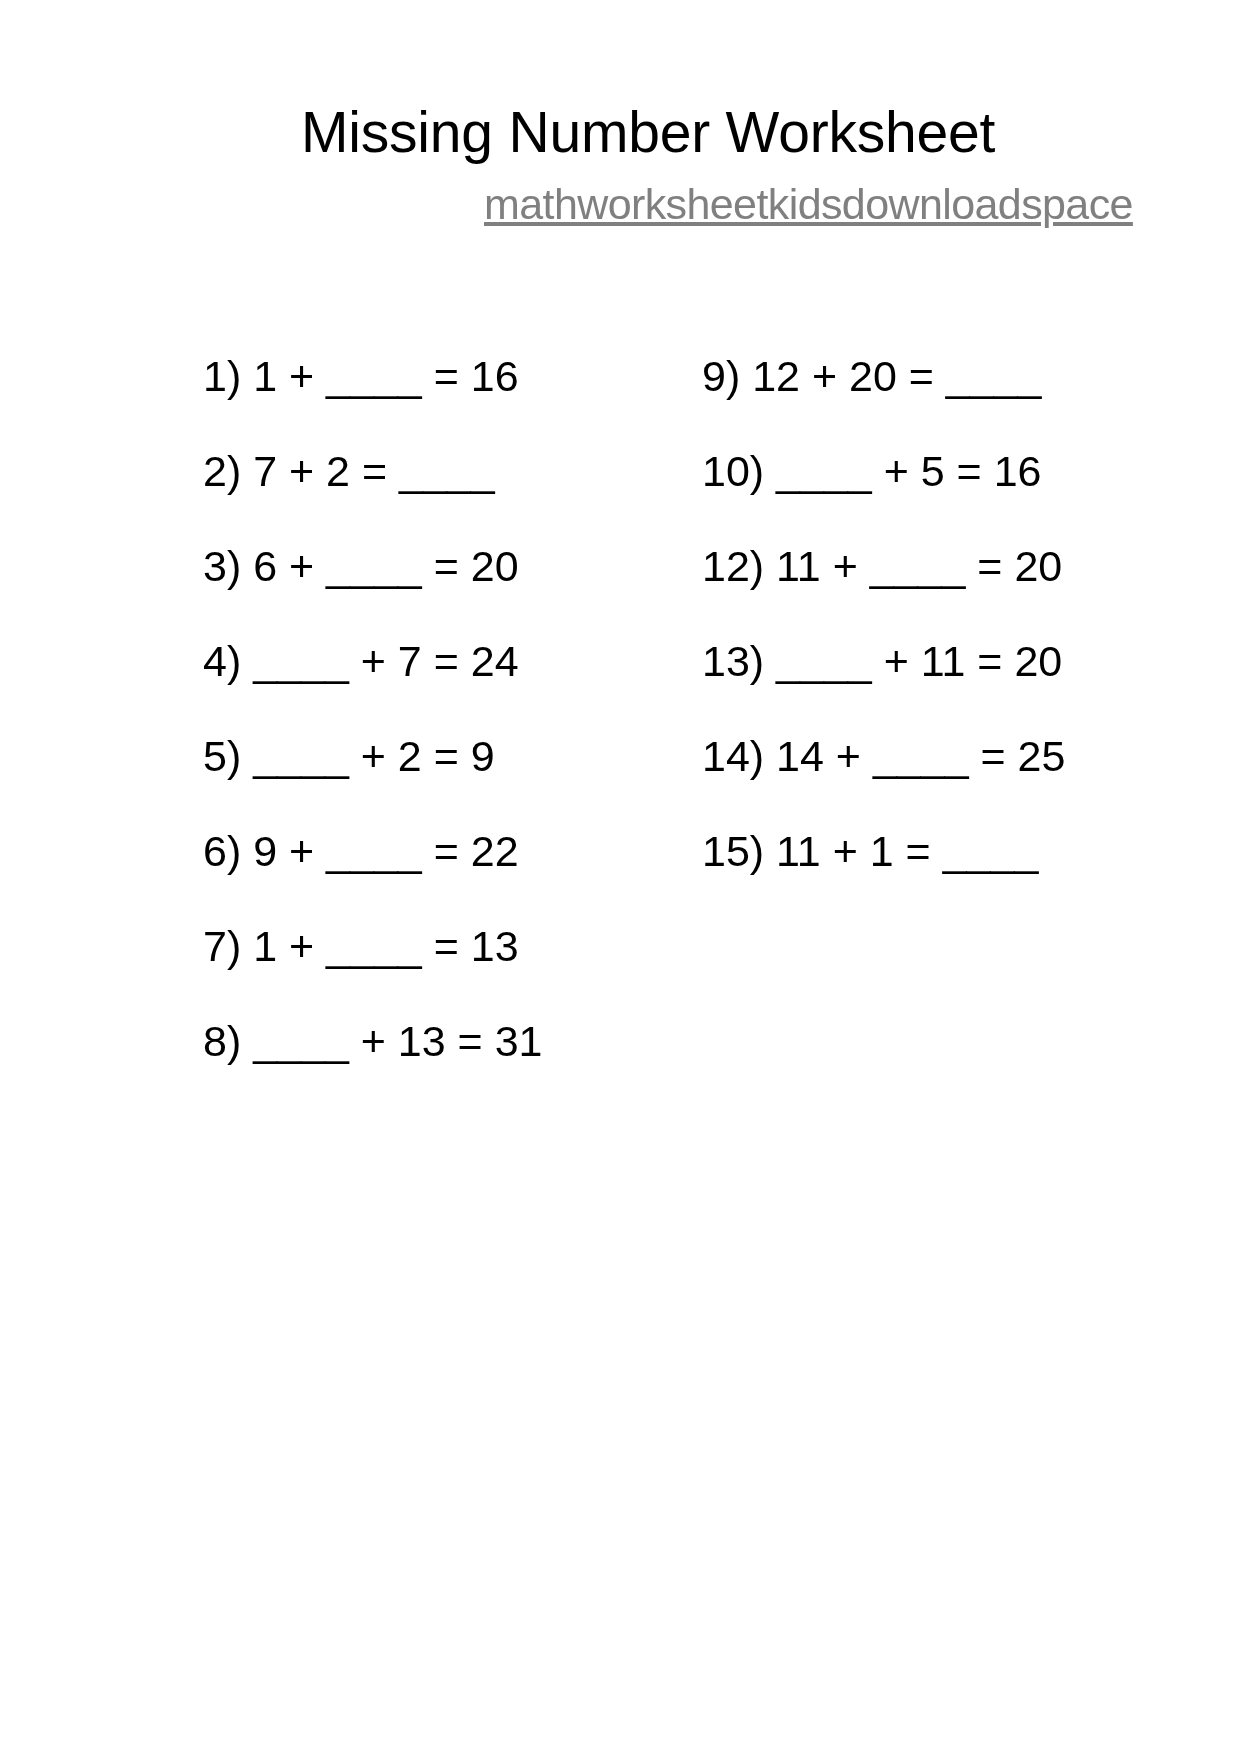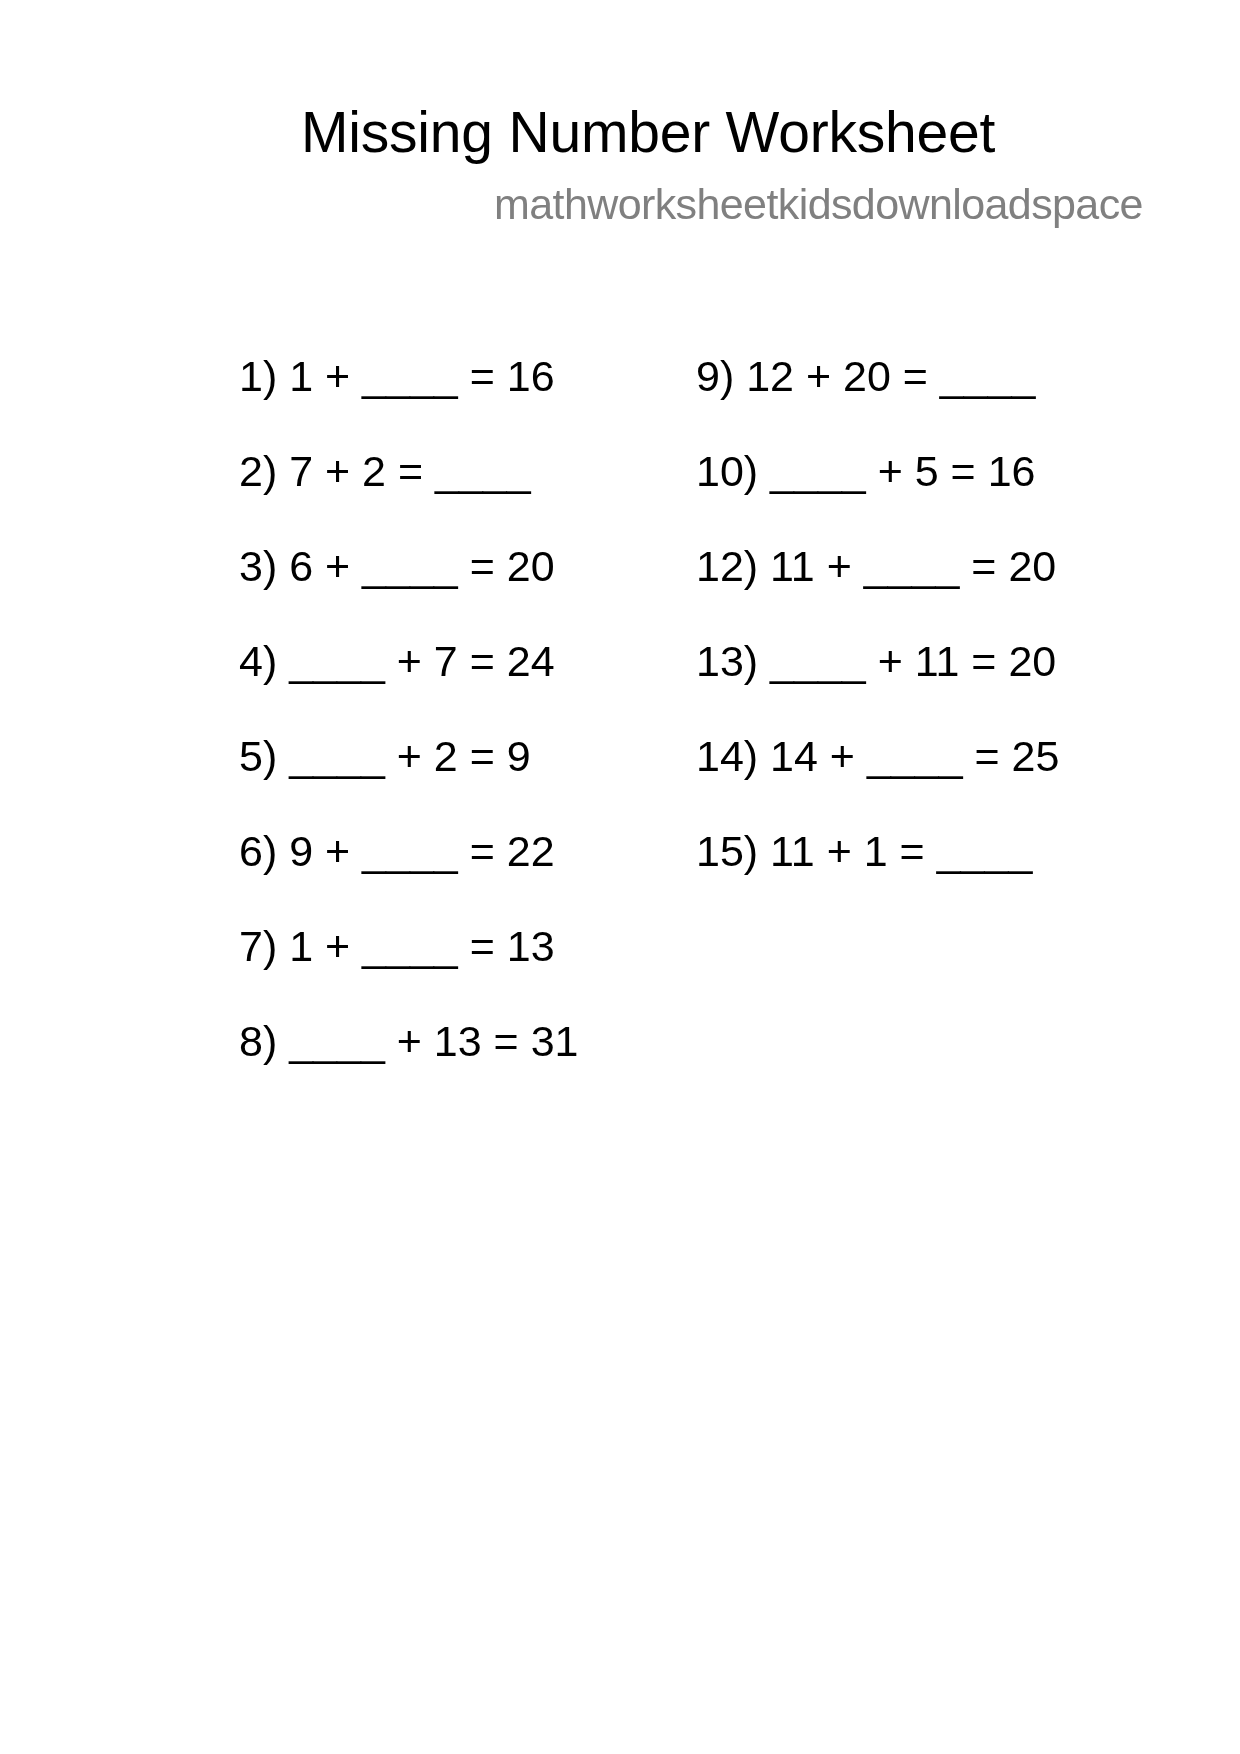--- a/index.html
+++ b/index.html
@@ -27,35 +27,35 @@
       left: 301px;
       top: 99px;
       font-size: 57px;
       line-height: 66px;
       white-space: nowrap;
       color: #000000;
       letter-spacing: -0.2px;
     }
     .subtitle {
       position: absolute;
-      left: 494px;
+      left: 484px;
       top: 179px;
       font-size: 43px;
       line-height: 50px;
       white-space: nowrap;
       color: #808080;
       letter-spacing: -0.6px;
+      text-decoration: underline;
     }
     .column {
       position: absolute;
       top: 351px;
-      margin-left: 36px;
     }
     .col-left { left: 203px; }
-    .col-right { left: 660px; }
+    .col-right { left: 702px; }
     .problem {
       height: 95px;
       font-size: 43px;
       line-height: 50px;
       white-space: nowrap;
       color: #000000;
     }
   </style>
 </head>
 <body>

